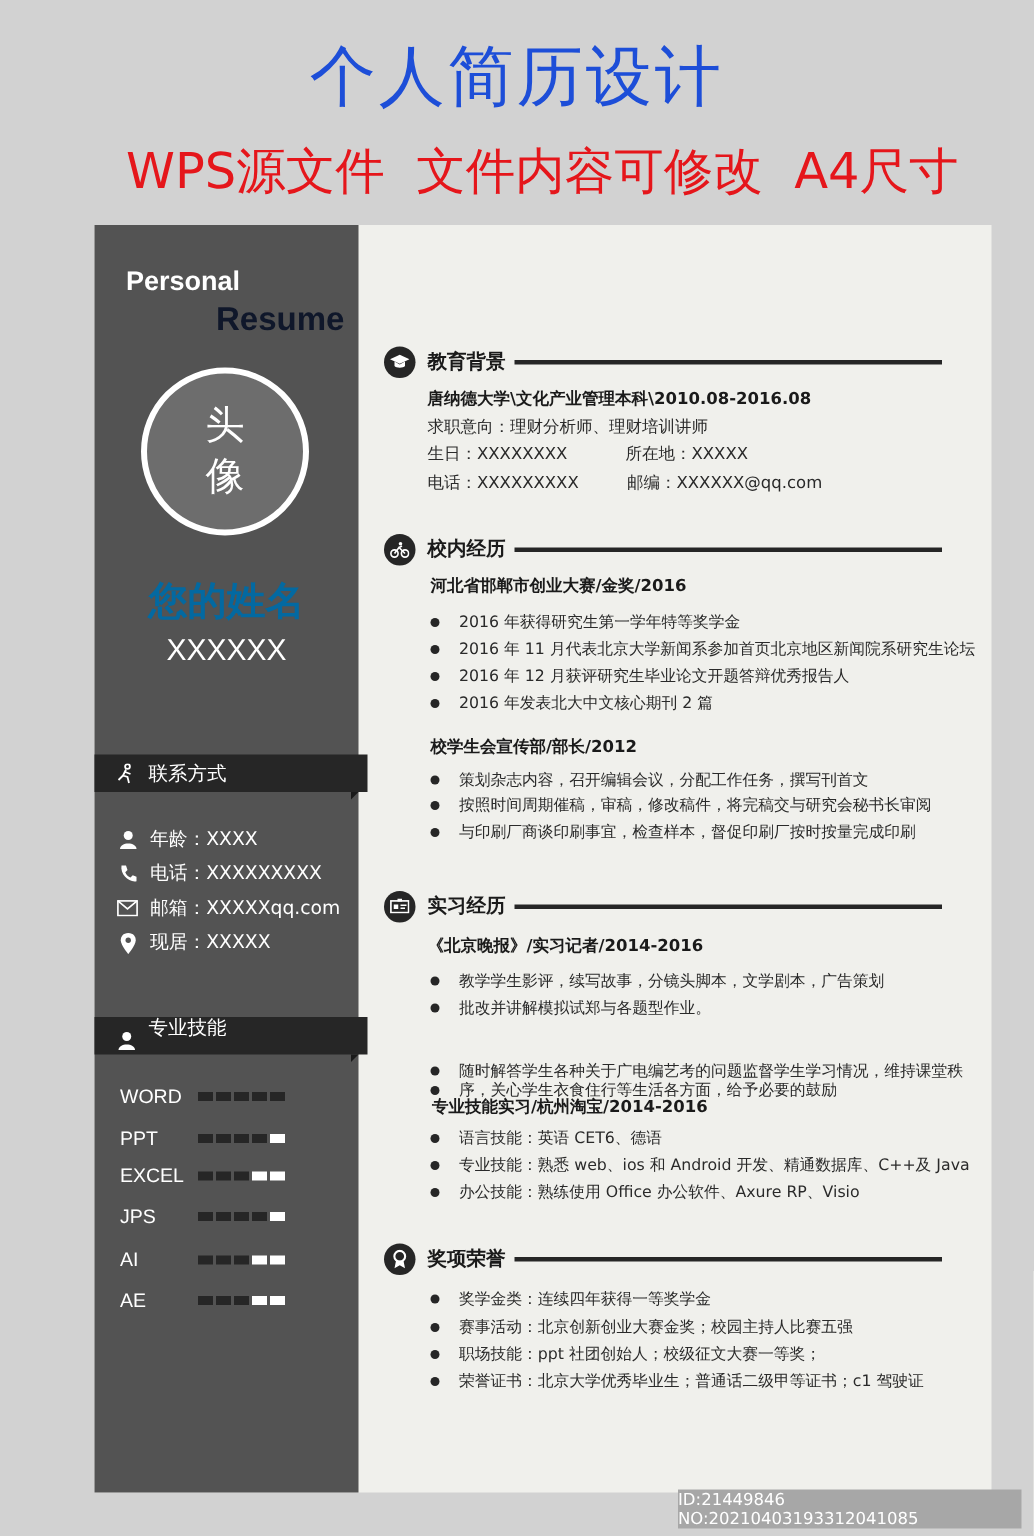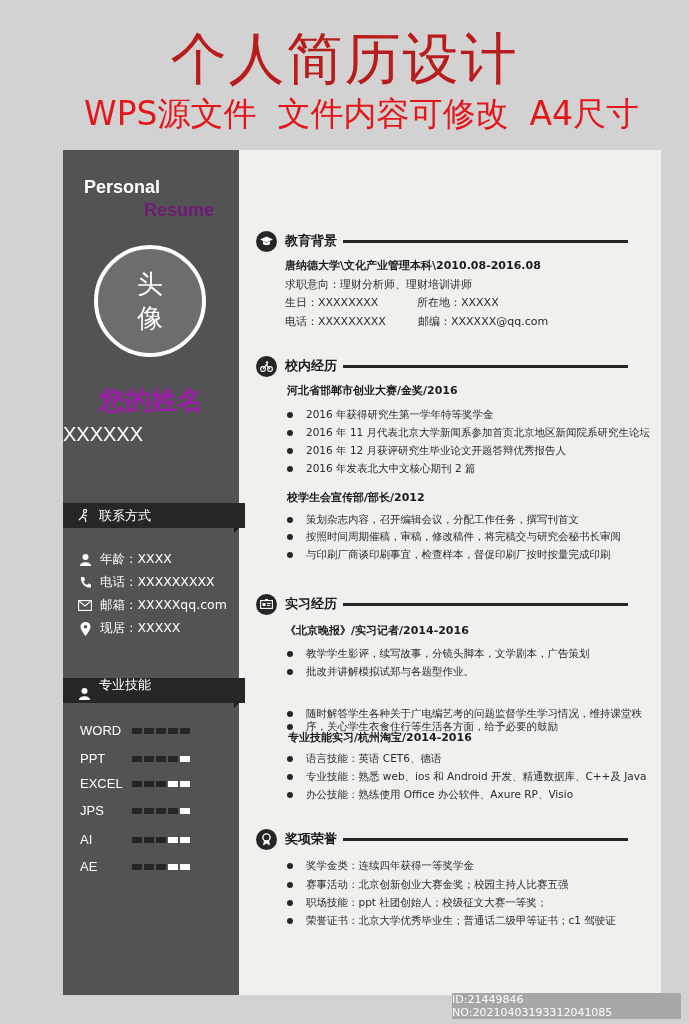--- a/index.html
+++ b/index.html
@@ -4,45 +4,45 @@
 <style>
   * { box-sizing: border-box; margin: 0; padding: 0; }
   html, body { width: 689px; height: 1024px; overflow: hidden; }
   body {
     background: #d2d2d2;
     font-family: "DejaVu Sans", "Liberation Sans", sans-serif;
     position: relative;
   }
   .banner-title {
     position: absolute; left: 0; top: 22px; width: 689px;
-    text-align: center; font-size: 56px; color: #b91c1c; letter-spacing: 2px;
+    text-align: center; font-size: 44px; color: #1d4ed8; letter-spacing: 2px;
     font-weight: normal;
   }
   .banner-sub {
     position: absolute; left: 84px; top: 92px;
     font-size: 33px; color: #e5161b; white-space: pre;
   }
   .page {
     position: absolute; left: 63px; top: 150px; width: 598px; height: 845px;
     background: #f0f0ec;
   }
   .sidebar {
     position: absolute; left: 63px; top: 150px; width: 176px; height: 845px;
     background: #535353;
   }
   .pr1 { position: absolute; left: 84px; top: 177px; color: #fff; font-weight: bold; font-size: 18px; font-family: "Liberation Sans", sans-serif; }
-  .pr2 { position: absolute; left: 144px; top: 200px; color: #701a75; font-weight: bold; font-size: 18px; font-family: "Liberation Sans", sans-serif; }
+  .pr2 { position: absolute; left: 144px; top: 200px; color: #0f172a; font-weight: bold; font-size: 22px; font-family: "Liberation Sans", sans-serif; }
   .avatar {
     position: absolute; left: 94px; top: 245px; width: 112px; height: 112px;
     border-radius: 50%; border: 4px solid #fff; background: #6d6d6d;
     color: #fff; display: flex; flex-direction: column; align-items: center; justify-content: center;
     font-size: 26px; line-height: 34px;
   }
-  .name { position: absolute; left: 63px; top: 383px; width: 176px; text-align: center; color: #a21caf; font-size: 26px; font-weight: bold; }
-  .name-sub { position: absolute; left: 63px; top: 423px; width: 176px; color: #fff; font-size: 20px; font-family: "Liberation Sans", sans-serif; }
+  .name { position: absolute; left: 63px; top: 383px; width: 176px; text-align: center; color: #0369a1; font-size: 26px; font-weight: bold; }
+  .name-sub { position: absolute; left: 63px; top: 423px; width: 176px; text-align: center; color: #fff; font-size: 20px; font-family: "Liberation Sans", sans-serif; }
   .side-head {
     position: absolute; left: 63px; width: 182px; height: 25px; background: #262626;
     color: #fff; font-size: 13px; display: flex; align-items: center;
   }
   .side-head::after {
     content: ""; position: absolute; right: 6px; bottom: -5px;
     border-left: 5px solid #1a1a1a; border-bottom: 5px solid transparent;
   }
   .side-head .ico { width: 14px; height: 14px; margin: 0 8px 0 14px; display: inline-flex; align-items: center; justify-content: center; }
   .contact-row { position: absolute; left: 78px; display: flex; align-items: center; color: #fff; font-size: 12.5px; }

